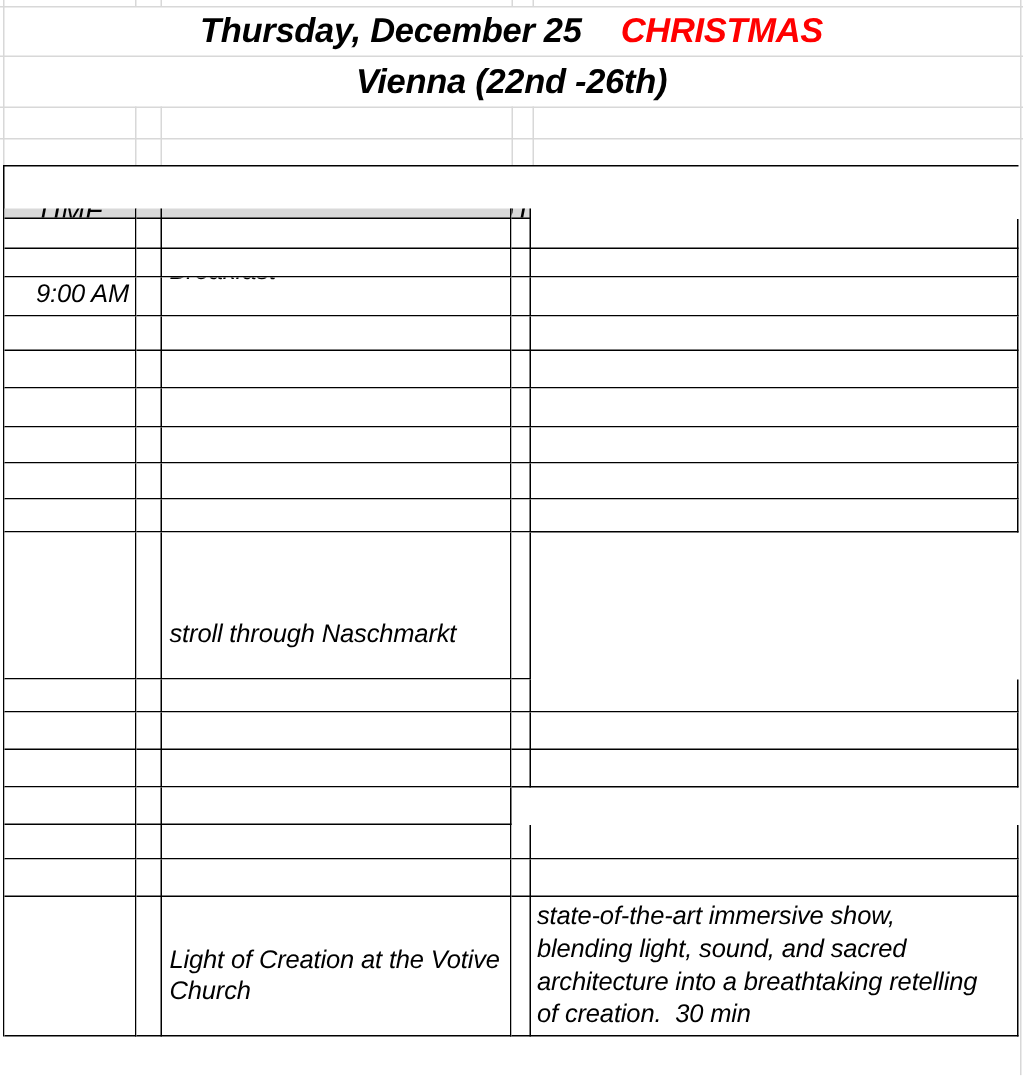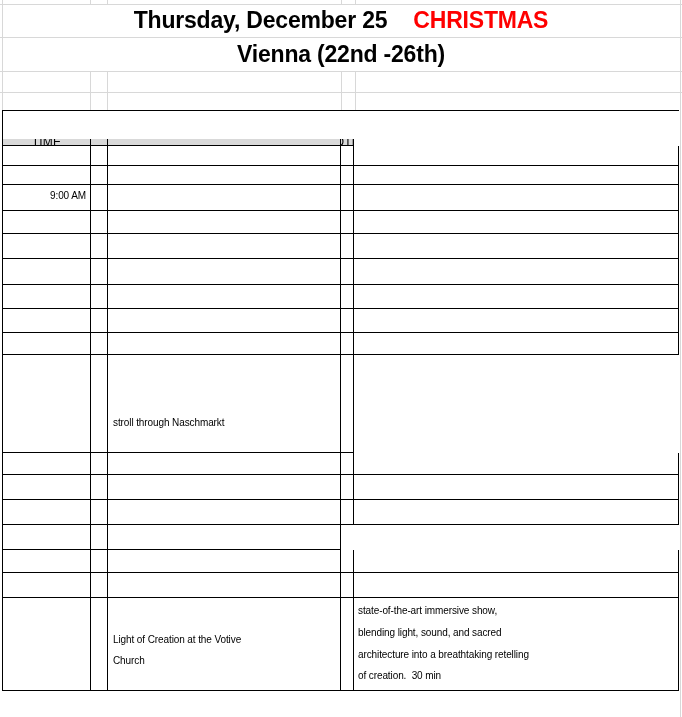--- a/index.html
+++ b/index.html
@@ -1,21 +1,21 @@
 <!DOCTYPE html>
 <html style="--red: #FF0000; --header-bg: #D9D9D9; --grid: #D8D8D8; --black: #000000;"><head>
 <meta charset="utf-8">
 <style>
   :root{
     --red:#FF0000; --header-bg:#D9D9D9; --grid:#D8D8D8; --black:#000000;
   }
   html,body{margin:0;padding:0;background:#fff;}
   .sheet{
     position:relative;width:682px;height:717px;background:#fff;overflow:hidden;
-    font-family:"Liberation Sans",sans-serif;color:#000;
+    font-family:"Liberation Sans",sans-serif;color:#000;font-style:italic;
   }
   
   .gl{position:absolute;background:var(--grid);}
   .gl.h{left:0;width:682px;height:1px;}
   .gl.v{width:1px;}
   
   .titlebar{
     position:absolute;left:0;width:682px;display:flex;align-items:center;justify-content:center;
     font-weight:bold;font-size:23px;letter-spacing:-0.2px;white-space:pre;
   }
@@ -28,26 +28,26 @@
     border-top:1px solid var(--black);border-left:1px solid var(--black);
   }
   .row{display:grid;grid-template-columns:88px 17px 233px 13px 325px;}
   .cell{
     box-sizing:border-box;border-right:1px solid var(--black);border-bottom:1px solid var(--black);
     display:flex;align-items:flex-end;overflow:hidden;background:#fff;
   }
   .row.header-row{height:35px;}
   .header-row .cell{
     background:var(--header-bg);align-items:center;justify-content:center;
-    font-size:12px;letter-spacing:0.2px;padding:0;margin-top:28px;
+    font-size:19px;letter-spacing:0.2px;padding:0;margin-top:28px;
   }
   .cell.time{justify-content:flex-end;padding:0 4px 3px 4px;}
   .cell.activity{padding:0 2px 18px 5px;}
   .cell.notes{padding:0 3px 3px 4px;}
-  .txt{font-size:10px;line-height:21.7px;letter-spacing:-0.1px;white-space:pre-wrap;}
+  .txt{font-size:17px;line-height:21.7px;letter-spacing:-0.1px;white-space:pre-wrap;}
 </style>
 </head>
 <body>
 
 <div class="sheet">
 
   <div class="gl h" style="top:4px"></div>
   <div class="gl h" style="top:37px"></div>
   <div class="gl h" style="top:71px"></div>
   <div class="gl h" style="top:92px"></div>

